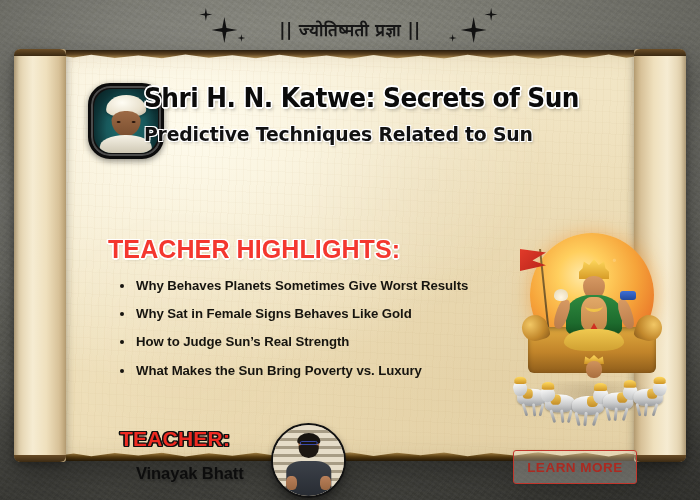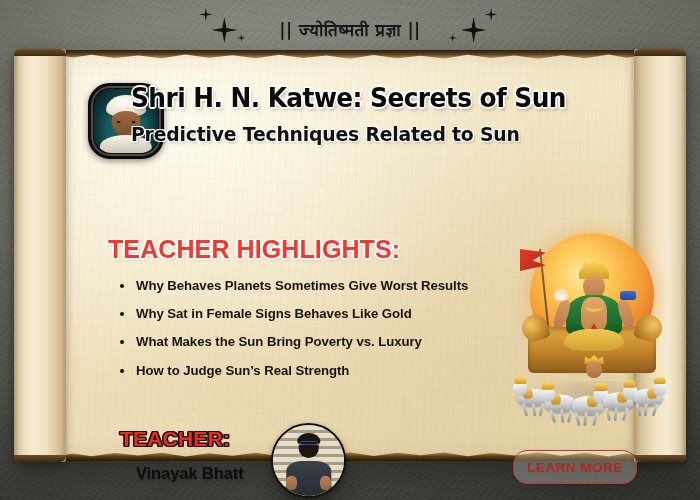--- a/index.html
+++ b/index.html
@@ -201,21 +201,21 @@
   .av-eye.l { left: 18%; }
   .av-eye.r { right: 18%; }
   .av-body {
     position: absolute; left: 50%; bottom: -2%;
     transform: translateX(-50%);
     width: 82%; height: 30%;
     background: linear-gradient(180deg,#f6f2e6,#cdc6b2);
     border-radius: 48% 48% 0 0 / 62% 62% 0 0;
   }
 
-  .titles { margin-left: 43px; }
+  .titles { margin-left: 56px; }
   .title-main {
     font-family: "DejaVu Sans", sans-serif;
     font-size: 27px;
     font-weight: 700;
     line-height: 1.1;
     color: #0b0b0b;
     letter-spacing: -.6px;
     transform: scaleX(.92);
     transform-origin: left center;
     white-space: nowrap;
@@ -378,21 +378,21 @@
   .learn-more {
     position: absolute;
     left: 493px;
     top: 397px;
     width: 124px;
     height: 34px;
     display: flex;
     align-items: center;
     justify-content: center;
     border: 1.6px solid #c2362c;
-    border-radius: 14px;
+    border-radius: 3px;
     background: rgba(255,252,240,.28);
     font-family: "Liberation Sans", sans-serif;
     font-size: 13.5px;
     font-weight: 700;
     color: #ab2a21;
     letter-spacing: .5px;
     cursor: pointer;
     box-shadow: 0 1px 3px rgba(0,0,0,.15);
   }
 
@@ -717,22 +717,22 @@
         <div class="title-main">Shri H. N. Katwe: Secrets of Sun</div>
         <div class="title-sub">Predictive Techniques Related to Sun</div>
       </div>
     </div>
 
     <div class="highlights-heading">TEACHER HIGHLIGHTS:</div>
 
     <ul class="bullets">
       <li>Why Behaves Planets Sometimes Give Worst Results</li>
       <li>Why Sat in Female Signs Behaves Like Gold</li>
+      <li>How to Judge Sun’s Real Strength</li>
       <li>What Makes the Sun Bring Poverty vs. Luxury</li>
-      <li>How to Judge Sun’s Real Strength</li>
     </ul>
 
     <div class="teacher-label">TEACHER:</div>
     <div class="teacher-name">Vinayak Bhatt</div>
 
     <div class="teacher-photo">
       <span class="blinds"></span>
       <span class="tp-torso"></span>
       <span class="tp-arm l"></span>
       <span class="tp-arm r"></span>

